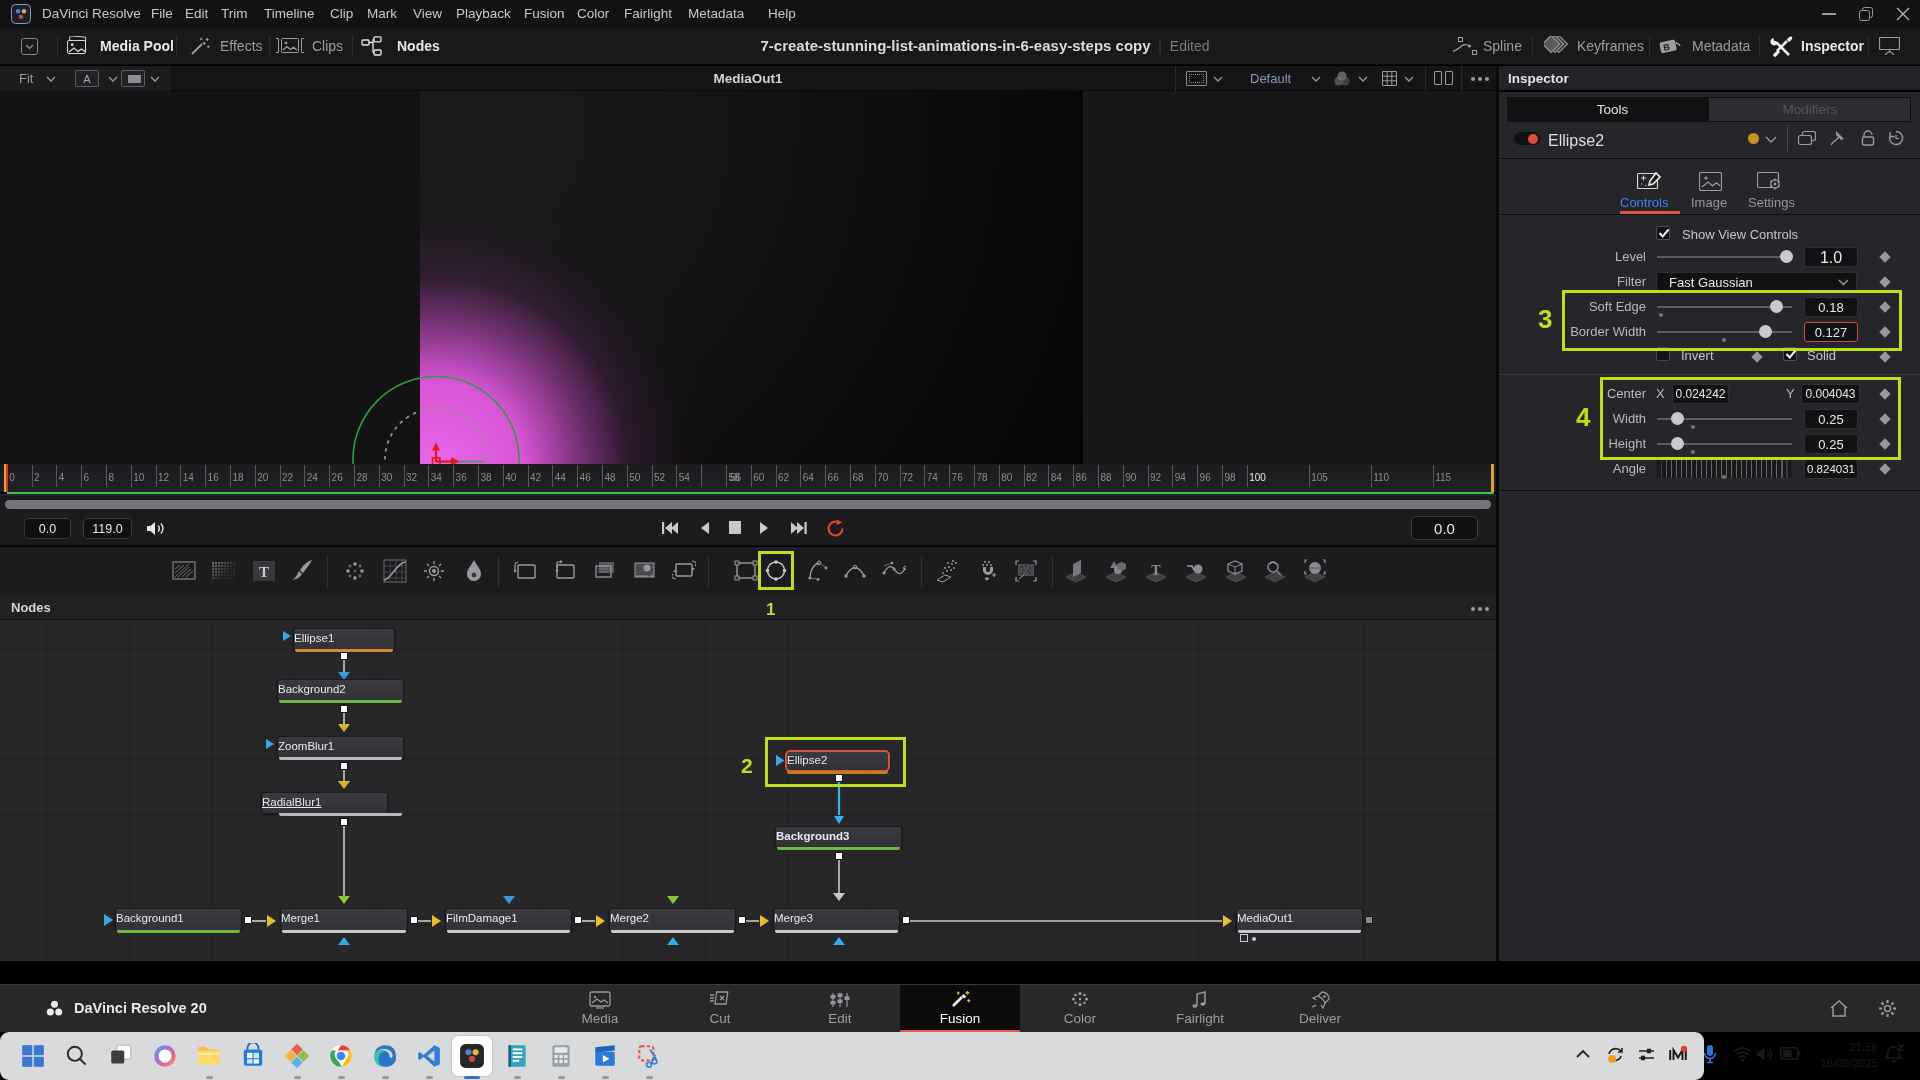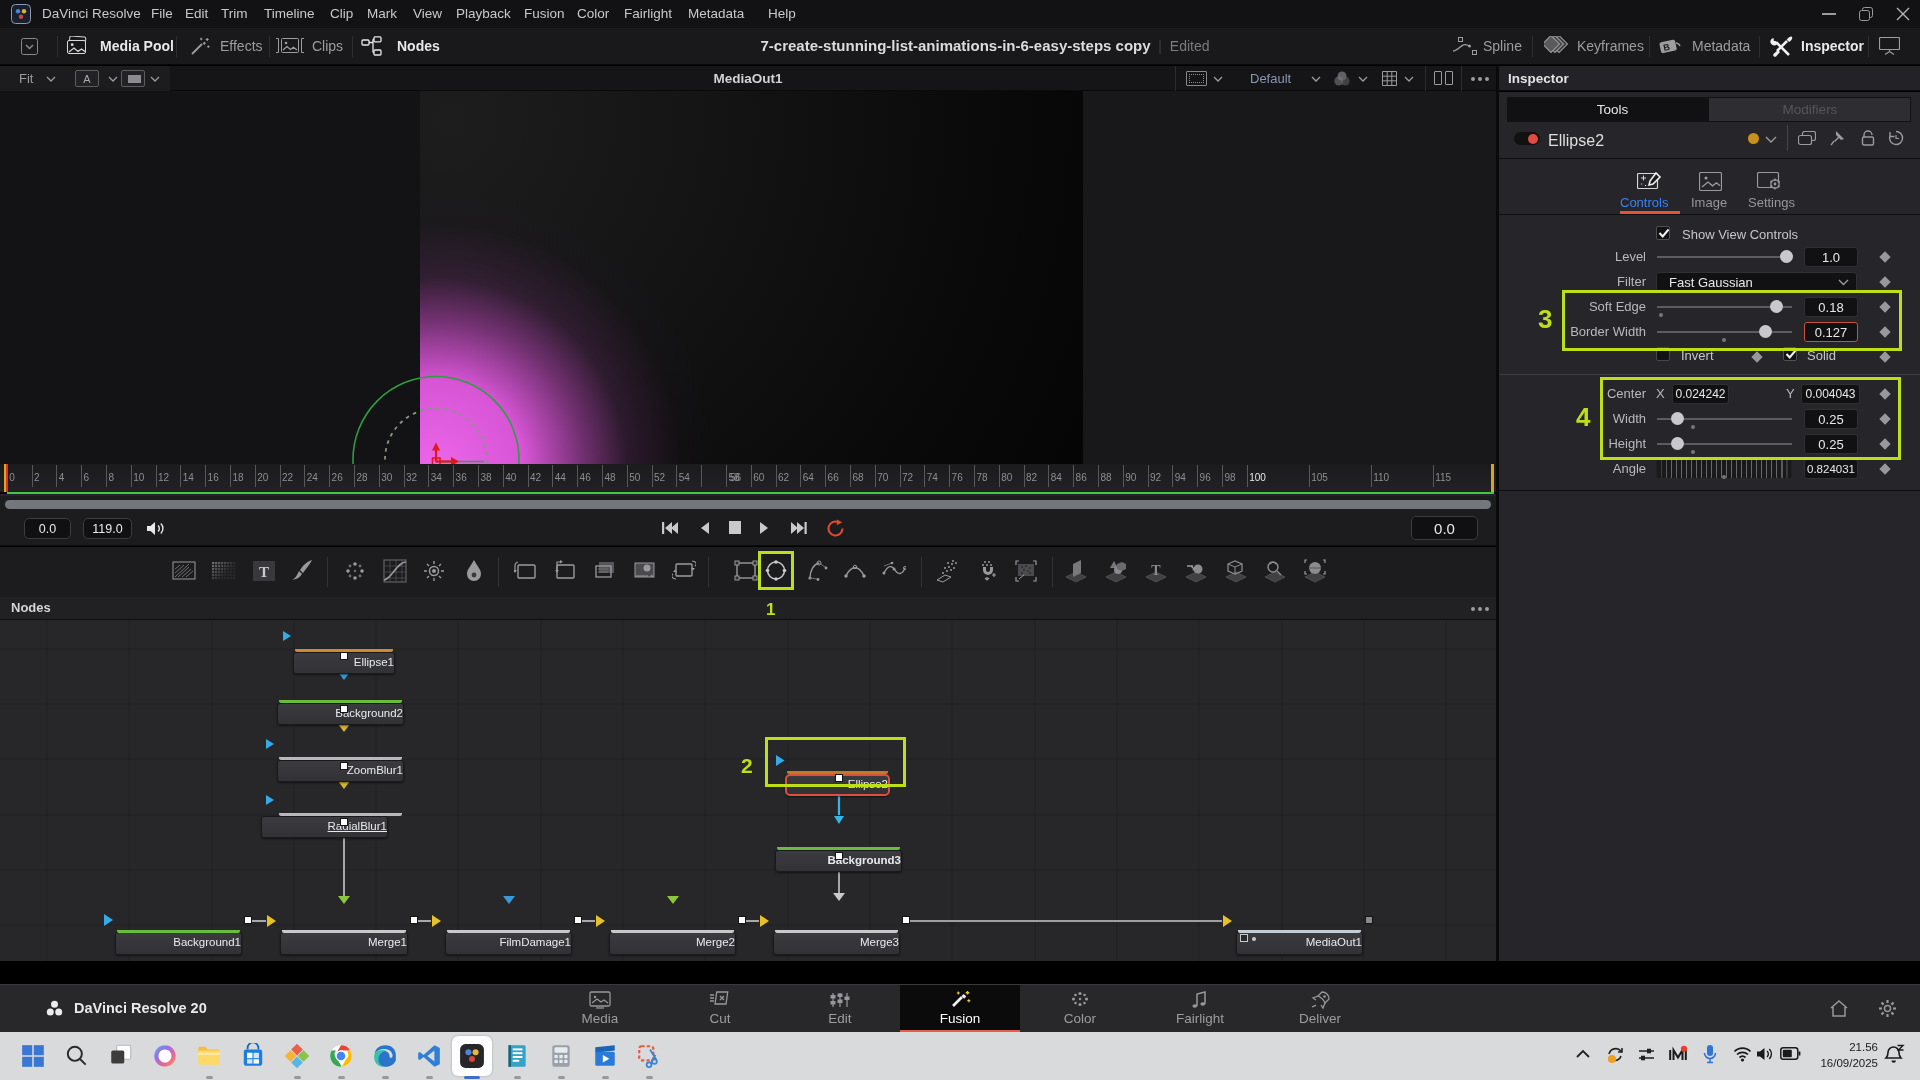--- a/index.html
+++ b/index.html
@@ -32,32 +32,32 @@
 
 #transport{position:absolute;left:0;top:513px;width:1496px;height:33px;background:#1c1c1f;border-bottom:1px solid #0c0c0c;}
 .tbox{position:absolute;top:5px;height:21px;background:#101012;border:1px solid #3c3c40;border-radius:5px;color:#e9e9e9;font-size:12.5px;text-align:center;line-height:20px;}
 
 #ftoolbar{position:absolute;left:0;top:547px;width:1496px;height:50px;background:#1c1c1f;}
 .fsep{position:absolute;top:10px;width:1px;height:30px;background:#333336;}
 .ficon{position:absolute;top:11px;}
 
 #nodeshead{position:absolute;left:0;top:597px;width:1496px;height:23px;background:#212124;border-bottom:1px solid #0e0e0e;}
 #nodegraph{position:absolute;left:0;top:620px;width:1496px;height:341px;background:#27272a;overflow:hidden;}
-.node{position:absolute;height:20px;background:linear-gradient(#3a3a3f,#323236);border:1px solid #1a1a1c;border-radius:3px;color:#e7eaee;font-size:11.5px;text-align:right;line-height:19px;box-shadow:0 1px 2px rgba(0,0,0,.5);margin-top:24px;}
+.node{position:absolute;height:20px;background:linear-gradient(#3a3a3f,#323236);border:1px solid #1a1a1c;border-radius:3px;color:#e7eaee;font-size:11.5px;text-align:left;line-height:19px;box-shadow:0 1px 2px rgba(0,0,0,.5);}
 .nund{position:absolute;height:3px;border-radius:0 0 2px 2px;}
 .port{position:absolute;width:8px;height:8px;background:#fff;border:1px solid #141414;}
 
 #statusbar{position:absolute;left:0;top:961px;width:1920px;height:23px;background:#202023;color:#909094;font-size:12.5px;}
 
 #pagebar{position:absolute;left:0;top:984px;width:1920px;height:48px;background:#28282b;border-top:1px solid #39393d;}
 .ptab{position:absolute;top:0;width:120px;height:48px;text-align:center;}
 .ptab .lbl{position:absolute;left:0;right:0;top:26px;font-size:13.5px;color:#9d9da0;}
 .ptab.on .lbl{color:#fff;}
 
-#taskbar{position:absolute;left:0;top:1032px;width:1920px;height:48px;background:#d9dadb;}
+#taskbar{position:absolute;left:0;top:1032px;width:1704px;height:48px;background:#d9dadb;border-radius:9px;}
 .tico{position:absolute;top:9px;width:30px;height:30px;display:flex;align-items:center;justify-content:center;}
 .trun{position:absolute;top:44px;width:7px;height:3px;border-radius:2px;background:#9a9a9a;}
 
 #inspector{position:absolute;left:1499px;top:92px;width:421px;height:869px;background:#26262a;}
 #vsep{position:absolute;left:1496px;top:66px;width:3px;height:895px;background:#0a0a0b;}
 .vbox{position:absolute;height:20px;background:#111114;border:1px solid #303034;border-radius:3px;color:#e8e8e8;font-size:13px;text-align:center;line-height:19px;}
 .ilab{position:absolute;height:20px;line-height:20px;font-size:13px;color:#b9b9bc;text-align:right;}
 .diam{position:absolute;width:8px;height:8px;background:#98989c;transform:rotate(45deg);}
 .strack{position:absolute;height:2px;background:#5c5c61;}
 .sknob{position:absolute;width:13px;height:13px;border-radius:50%;background:#c9c9cd;}
@@ -1101,21 +1101,21 @@
 <div class="abs" style="left:121px;top:119px;width:60px;height:3px;background:#e2543c;"></div>
 <div class="abs" style="left:0;top:122px;width:421px;height:1px;background:#0e0e10;"></div>
 <div class="cb" style="left:157px;top:134px;background:#131316;border-color:#505054;"></div>
       <svg class="abs" style="left:158px;top:134px" width="14" height="14" viewBox="0 0 14 14">
         <path d="M2.5 7 l3.2 3.5 L11.5 3.5" fill="none" stroke="#f2f2f2" stroke-width="2"></path>
       </svg>
 <div class="abs" style="left:183px;top:135px;font-size:13px;color:#c6c6c8;">Show View Controls</div>
 <div class="ilab" style="left:27px;top:155px;width:120px;">Level</div>
 <div class="strack" style="left:158px;top:164px;width:135px;"></div>
 <div class="sknob" style="left:281px;top:158px;"></div>
-<div class="vbox" style="left:305px;top:155px;width:54px;font-size:13px;">1.0</div>
+<div class="vbox" style="left:305px;top:155px;width:54px;font-size:16px;">1.0</div>
 <div class="diam" style="left:382px;top:161px;"></div>
 <div class="ilab" style="left:27px;top:180px;width:120px;">Filter</div>
 <div class="vbox" style="left:157px;top:180px;width:201px;text-align:left;padding-left:12px;">Fast Gaussian</div>
 <svg class="abs" style="left:339px;top:187px" width="11" height="7" viewBox="0 0 11 7">
         <path d="M1 1 l4.5 4.5 L10 1" fill="none" stroke="#9b9b9e" stroke-width="1.4"></path>
       </svg>
 <div class="diam" style="left:382px;top:186px;"></div>
 <div class="ilab" style="left:27px;top:205px;width:120px;">Soft Edge</div>
 <div class="strack" style="left:158px;top:214px;width:135px;"></div>
 <div class="sknob" style="left:271px;top:208px;"></div>

